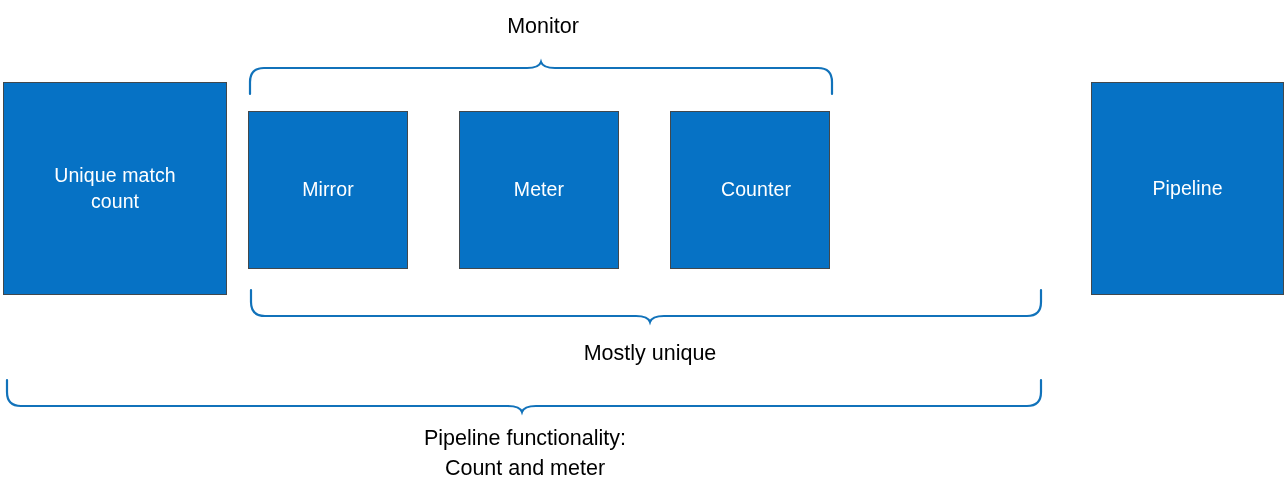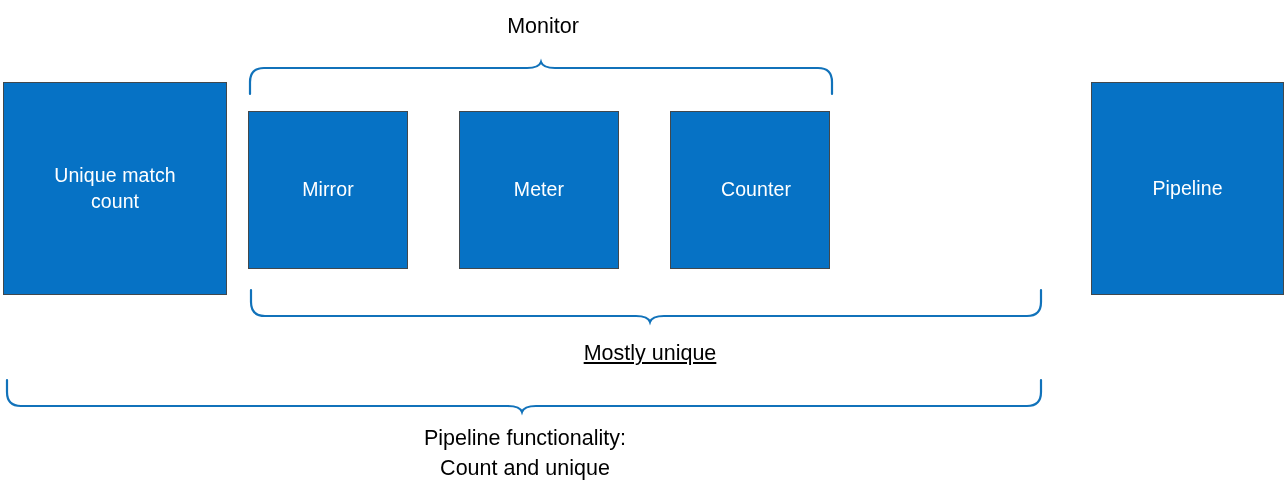--- a/index.html
+++ b/index.html
@@ -84,21 +84,21 @@
   </div>
 
 
   <div class="box" style="left:1091px; top:82px; width:193px; height:213px;">
     <span class="box-label">Pipeline</span>
   </div>
 
   <svg class="brace-svg" style="left:249px; top:288px; width:794px; height:36px;" viewBox="0 0 794 36">
     <path class="brace-path" d="M 2 2 L 2 14 Q 2 28 16 28 L 387 28 Q 399 28 401 34 Q 403 28 415 28 L 778 28 Q 792 28 792 14 L 792 2"></path>
   </svg>
-  <div class="caption" style="left:490px; top:339px; width:320px;text-decoration:underline;">Mostly unique</div>
+  <div class="caption" style="left:490px; top:339px; width:320px;">Mostly unique</div>
 
   <svg class="brace-svg" style="left:5px; top:378px; width:1038px; height:36px;" viewBox="0 0 1038 36">
     <path class="brace-path" d="M 2 2 L 2 14 Q 2 28 16 28 L 503 28 Q 515 28 517 34 Q 519 28 531 28 L 1022 28 Q 1036 28 1036 14 L 1036 2"></path>
   </svg>
   <div class="caption" style="left:325px; top:424px; width:400px;">Pipeline functionality:
-Count and unique</div>
+Count and meter</div>
 
 </div>
 
 </body></html>

